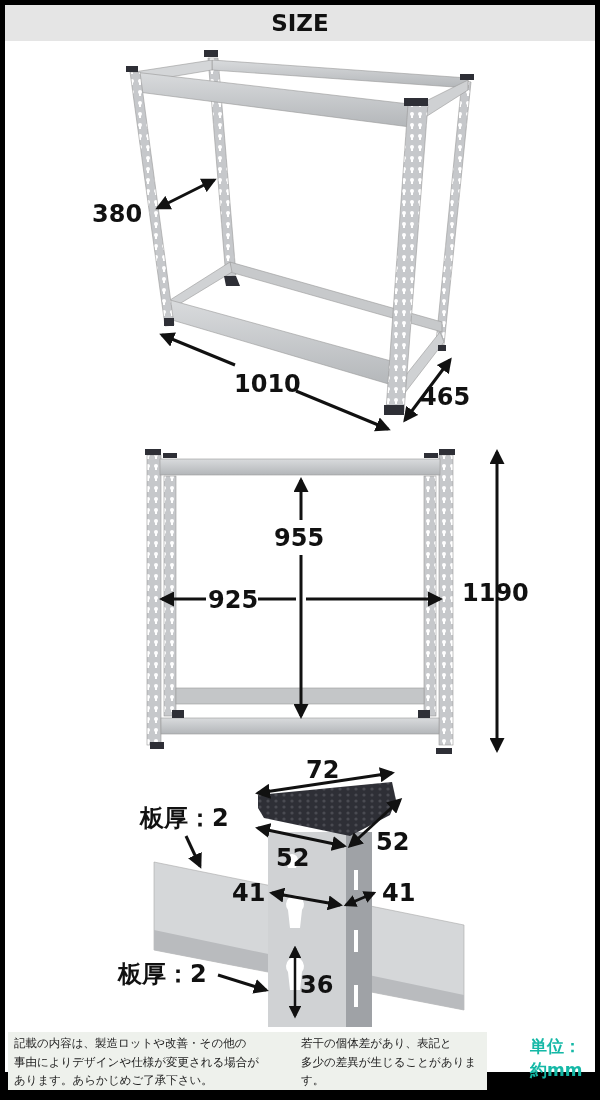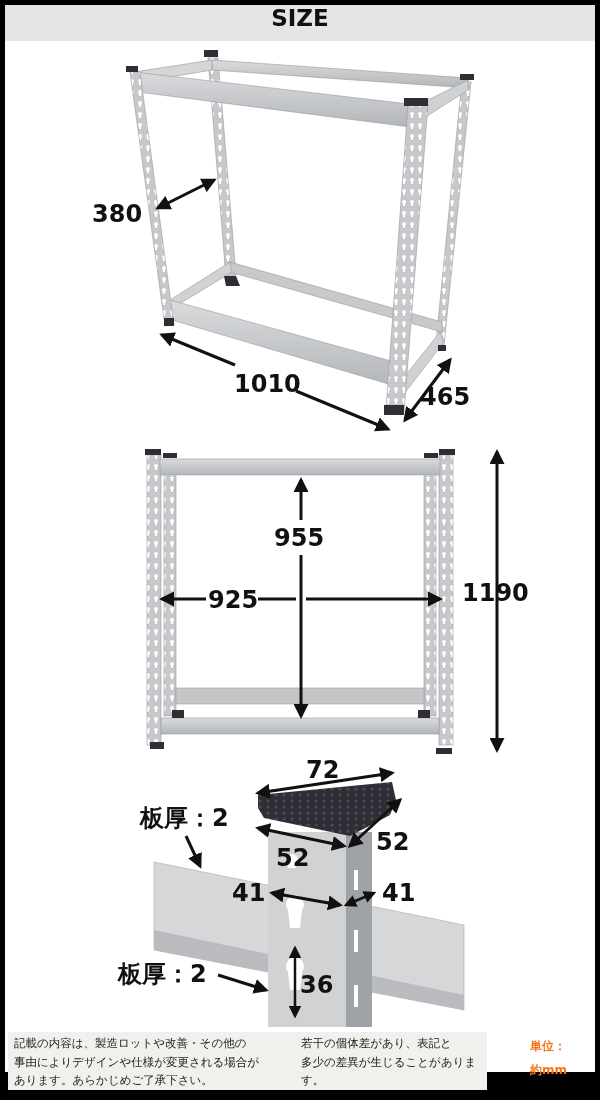--- a/index.html
+++ b/index.html
@@ -1,28 +1,28 @@
 <!DOCTYPE html>
 <html><head>
 <meta charset="utf-8">
 <style>
   html, body { margin:0; padding:0; }
   body { width:600px; height:1100px; background:#000; position:relative; overflow:hidden;
          font-family:"DejaVu Sans", sans-serif; }
   .frame { position:absolute; left:5px; top:5px; width:590px; height:1067px; background:#fff; }
   .header { position:absolute; left:5px; top:5px; width:590px; height:36px; background:#e5e5e5;
-            display:flex; align-items:flex-start; justify-content:center; }
+            display:flex; align-items:center; justify-content:center; }
   .header span { font-family:"DejaVu Sans", sans-serif; font-weight:bold; font-size:23px; color:#111; letter-spacing:0px; }
   svg.main { position:absolute; left:0; top:0; }
   .dim { font-family:"DejaVu Sans", sans-serif; font-weight:bold; fill:#111; }
   .note { position:absolute; top:1032px; height:58px; background:#eef1ec; font-size:11.5px; line-height:18.5px; color:#222;
           padding:2px 6px; box-sizing:border-box; white-space:pre-line; font-family:"DejaVu Sans", sans-serif; }
   .note1 { left:8px; width:340px; }
   .note2 { left:295px; width:192px; }
-  .unit { position:absolute; left:530px; top:1034px; width:70px; font-weight:bold; font-size:12px; line-height:24px; color:#f97316;
+  .unit { position:absolute; left:530px; top:1034px; width:70px; font-weight:bold; font-size:17px; line-height:24px; color:#14b8a6;
           white-space:pre-line; font-family:"DejaVu Sans", sans-serif; }
   .bottom-bar { position:absolute; left:0; top:1092px; width:600px; height:8px; background:#000; }
 </style>
 </head>
 <body>
 
 <div class="frame"></div>
 <div class="header">
   <span>SIZE</span>
 </div>

